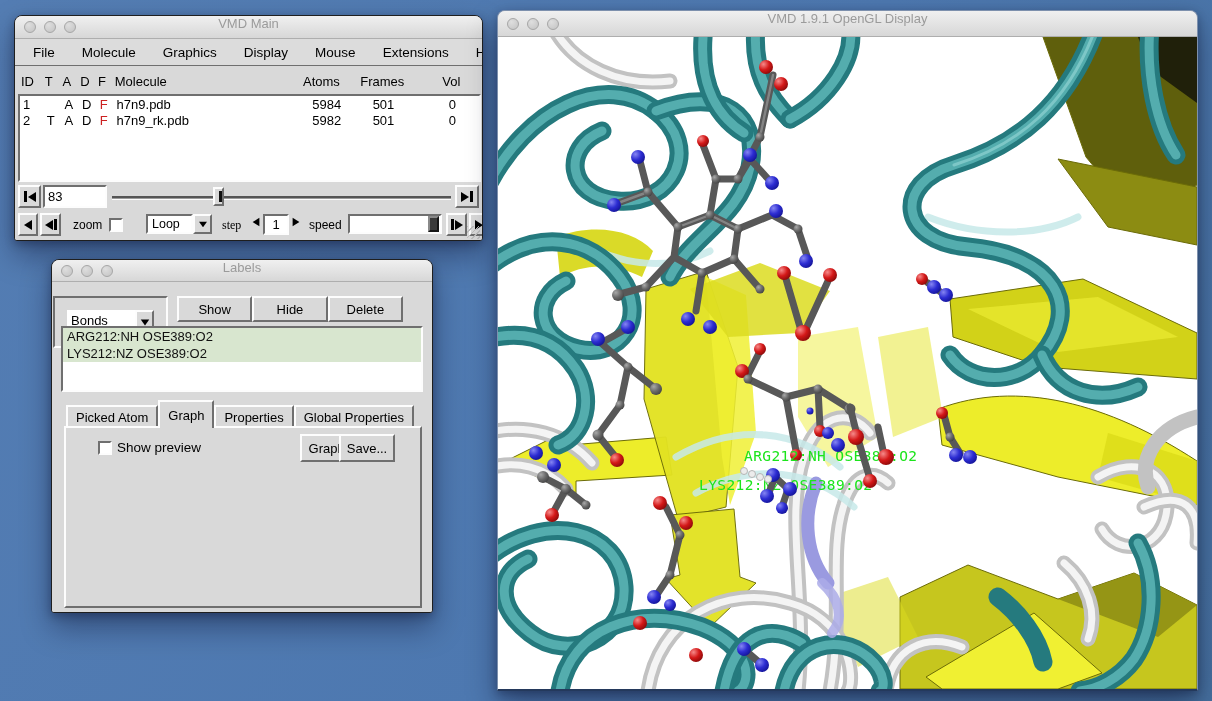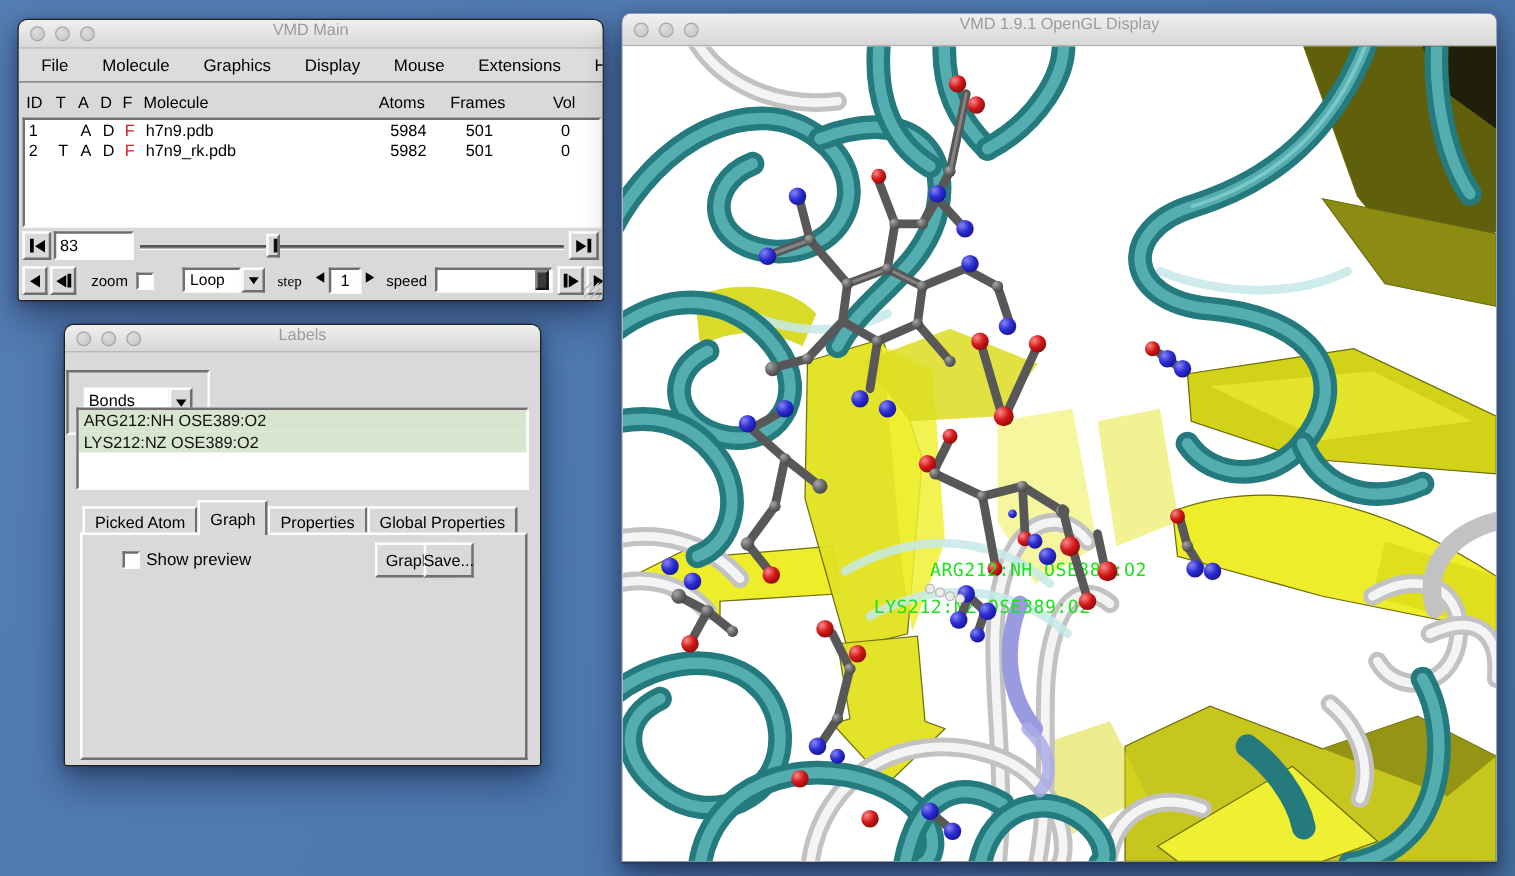--- a/index.html
+++ b/index.html
@@ -228,37 +228,42 @@
     </div>
     <div class="title">Labels</div>
   </div>
   <div class="body">
     <div class="combo sunken" style="left:1px; top:14px; padding:12px;">
       <span class="val" style="width:68px; border:none; font-size:13px; padding:3px 4px;">Bonds</span>
       <span class="dd raised" style="height:24px;">
           <span class="tri-d" style="transform:scale(.85);"></span>
         </span>
     </div>
+    <div class="btn-group">
+      <div class="tk-btn raised">Show</div>
+      <div class="tk-btn raised">Hide</div>
+      <div class="tk-btn raised">Delete</div>
+    </div>
     <div class="lbl-listbox sunken">
       <div class="lbl-item">ARG212:NH  OSE389:O2</div>
       <div class="lbl-item">LYS212:NZ  OSE389:O2</div>
     </div>
     <div class="tabs">
       <div class="tab">Picked Atom</div>
       <div class="tab active">Graph</div>
       <div class="tab">Properties</div>
       <div class="tab">Global Properties</div>
     </div>
     <div class="tab-panel">
       <div class="preview-wrap">
         <div class="sunken check" style="width:14px; height:14px;"></div>
         <span>Show preview</span>
       </div>
       <div class="tk-btn raised" style="position:absolute; left:190px; top:6px; width:64px; height:28px;margin-left:44px;">Graph...</div>
-      <div class="tk-btn raised" style="position:absolute; left:273px; top:6px; width:40px; height:28px;text-align:center;">Save...</div>
+      <div class="tk-btn raised" style="position:absolute; left:273px; top:6px; width:56px; height:28px;text-align:center;">Save...</div>
     </div>
   </div>
 </div>
 
 <div class="win" id="gl-win">
   <div class="titlebar">
     <div class="lights">
       <div class="light"></div>
       <div class="light"></div>
       <div class="light"></div>

